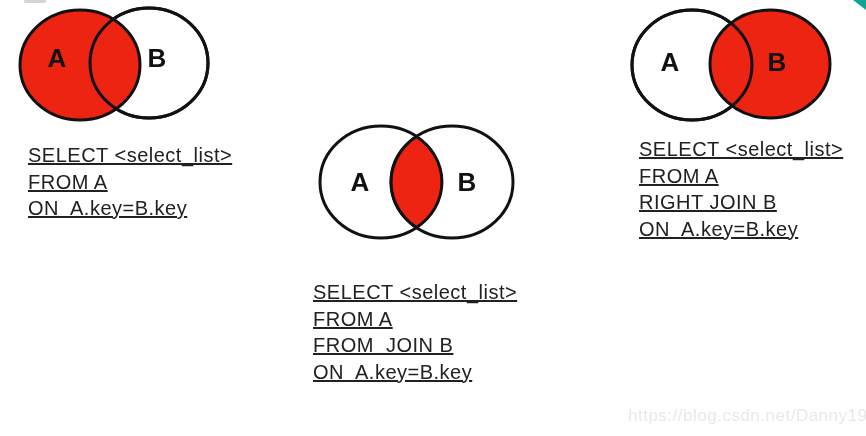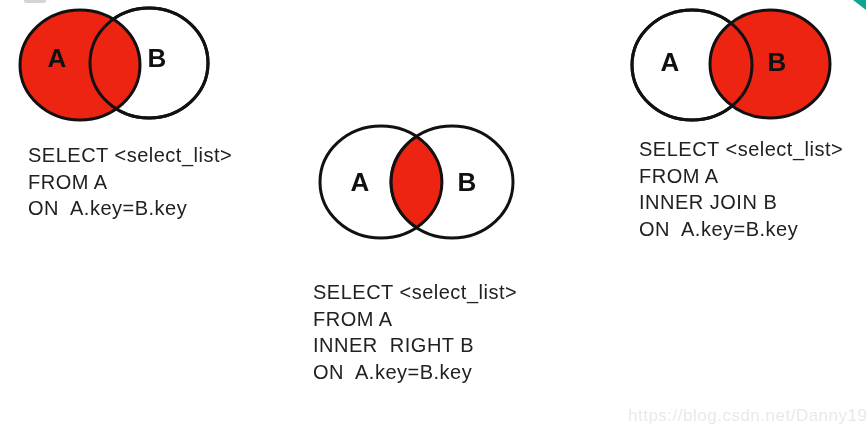--- a/index.html
+++ b/index.html
@@ -20,21 +20,21 @@
   .lens-red       { fill:var(--red); stroke:var(--stroke); stroke-width:3; }
   .venn-label {
     font-family:"Liberation Sans", sans-serif;
     font-size:26px; font-weight:bold; fill:var(--stroke);
     text-anchor:middle;
   }
 
   .sql { position:absolute; color:var(--text); }
   .sql-line {
     font-size:20px; line-height:26.5px; letter-spacing:0.5px;
-    white-space:pre; color:var(--text);
+    white-space:pre; color:var(--text);text-decoration:underline;
   }
   #sql-left  { left:28px;  top:142px; }
   #sql-inner { left:313px; top:279px; }
   #sql-right { left:639px; top:136px; }
 
   .watermark {
     position:absolute; left:628px; top:406px;
     font-size:17px; line-height:20px; letter-spacing:0.5px;
     color:var(--wm); white-space:pre;
   }
@@ -82,26 +82,26 @@
 
   <div id="sql-left" class="sql">
     <div class="sql-line">SELECT &lt;select_list&gt;</div>
     <div class="sql-line">FROM A</div>
     <div class="sql-line">ON  A.key=B.key</div>
   </div>
 
   <div id="sql-inner" class="sql">
     <div class="sql-line">SELECT &lt;select_list&gt;</div>
     <div class="sql-line">FROM A</div>
-    <div class="sql-line">INNER  RIGHT B</div>
+    <div class="sql-line">FROM  JOIN B</div>
     <div class="sql-line">ON  A.key=B.key</div>
   </div>
 
   <div id="sql-right" class="sql">
     <div class="sql-line">SELECT &lt;select_list&gt;</div>
     <div class="sql-line">FROM A</div>
-    <div class="sql-line">INNER JOIN B</div>
+    <div class="sql-line">RIGHT JOIN B</div>
     <div class="sql-line">ON  A.key=B.key</div>
   </div>
 
   <div class="watermark">https://blog.csdn.net/Danny1992</div>
 
 </div>
 
 </body></html>

